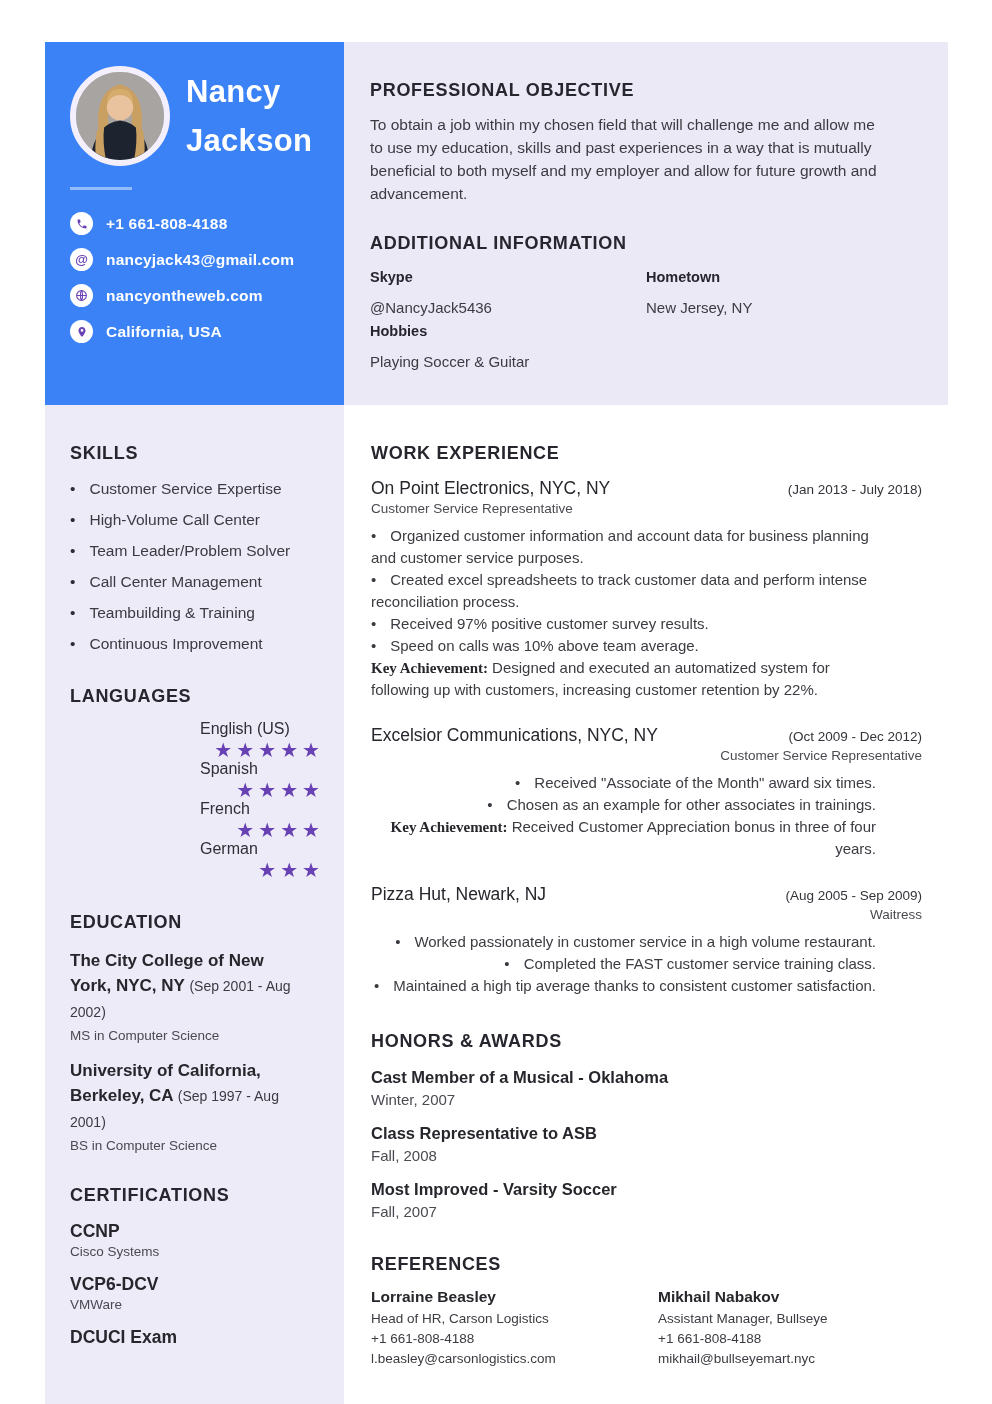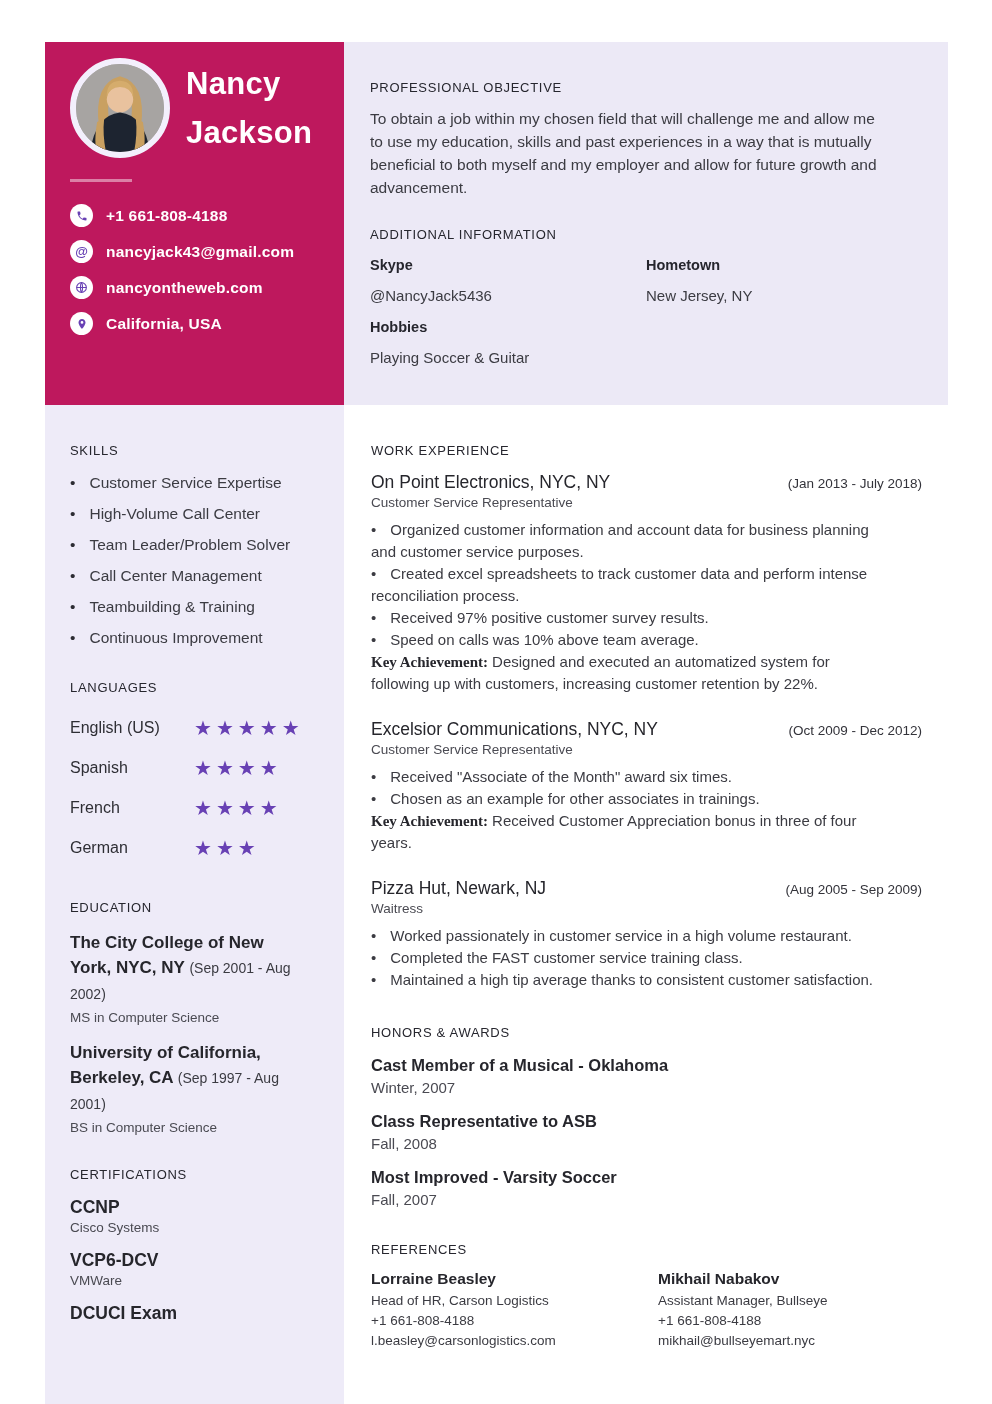--- a/index.html
+++ b/index.html
@@ -2,78 +2,78 @@
 <html><head>
 <meta charset="utf-8">
 <style>
   * { margin:0; padding:0; box-sizing:border-box; }
   html,body { width:992px; height:1404px; background:#ffffff; overflow:hidden;
     font-family:"Liberation Sans", sans-serif; }
   .resume { position:absolute; left:45px; top:42px; width:903px; }
 
   
   .header { display:flex; height:363px; }
-  .header-left { width:299px; min-width:299px; background:#be185d; color:#fff;
-    padding:16px 16px 0 25px; }
+  .header-left { width:299px; min-width:299px; background:#3b82f6; color:#fff;
+    padding:24px 16px 0 25px; }
   .header-right { flex:1; background:#ece9f6; padding:38px 26px 0 26px; }
 
   .profile { display:flex; align-items:center; gap:16px; }
   .photo { width:100px; height:100px; border-radius:50%; border:6px solid #f3effc;
     overflow:hidden; flex-shrink:0; background:#a7a4a2; }
   .photo svg { display:block; }
   .name { font-size:31px; font-weight:800; line-height:49px; letter-spacing:.3px; }
 
   .name-divider { width:62px; height:3px; background:rgba(255,255,255,.45);
     margin:21px 0 22px 0; }
 
   .contact-row { display:flex; align-items:center; gap:13px; margin-bottom:13px;
     cursor:pointer; }
   .cicon { width:23px; height:23px; border-radius:50%; background:#fff; color:#6841b4;
     display:flex; align-items:center; justify-content:center; flex-shrink:0;
     font-weight:bold; font-size:13px; }
   .contact-text { font-size:15.5px; font-weight:600; letter-spacing:.2px; }
 
-  .sec-title { font-size:13px; font-weight:400; letter-spacing:.7px; color:#26262e; }
+  .sec-title { font-size:18px; font-weight:700; letter-spacing:.7px; color:#26262e; }
 
   .objective-text { font-size:15.5px; line-height:23px; color:#3b3b42;
     margin-top:12px; max-width:515px; }
   .addl { margin-top:28px; }
-  .addl-grid { display:grid; grid-template-columns:276px 1fr; row-gap:15px;
+  .addl-grid { display:grid; grid-template-columns:276px 1fr; row-gap:7px;
     margin-top:15px; }
   .addl-label { font-weight:700; font-size:14.5px; color:#26262e; }
   .addl-value { font-size:15px; color:#3b3b42; margin-top:14px; }
 
   
   .bodyrow { display:flex; min-height:999px; }
   .sidebar { width:299px; min-width:299px; background:#eeebf8; padding:38px 20px 0 25px; }
   .main { flex:1; background:#ffffff; padding:38px 26px 0 27px; }
 
   .skill-list { margin-top:15px; }
   .skill-item { display:flex; gap:14px; font-size:15.5px; color:#3b3b42;
     line-height:20px; margin-bottom:11px; }
   .skill-item .blt { color:#2c2c33; }
 
   .section-gap { margin-top:32px; }
   .lang-rows { margin-top:13px; }
-  .lang-row { display:flex; align-items:center; height:40px; }
+  .lang-row { display:flex; align-items:flex-end; height:40px;flex-direction:column; }
   .lang-name { width:124px; font-size:16px; color:#2e2e34; }
   .stars { color:#6841b4; font-size:20px; letter-spacing:4px; }
 
   .edu-item { margin-top:15px; }
   .edu-title { font-size:17px; font-weight:700; color:#26262c; line-height:25px;
     max-width:237px; }
   .edu-date { font-size:14px; font-weight:400; color:#3b3b42; }
   .edu-degree { font-size:13.5px; color:#4a4a52; margin-top:3px; }
 
   .cert-item { margin-top:15px; }
   .cert-name { font-size:17.5px; font-weight:700; color:#26262c; }
   .cert-org { font-size:13.5px; color:#4a4a52; margin-top:2px; }
 
   .job { margin-top:14px; }
-  .job + .job { margin-top:24px; }
+  .job + .job { margin-top:24px;text-align:right; }
   .job-head { display:flex; justify-content:space-between; align-items:baseline; }
   .job-company { font-size:17.5px; font-weight:400; color:#26262c; }
   .job-date { font-size:13.5px; color:#33333a; white-space:nowrap; }
   .job-role { font-size:13.5px; color:#4a4a52; margin-top:2px; }
   .job-bullets { margin-top:9px; font-size:15px; line-height:22px; color:#3b3b42;
     max-width:505px; }
   .blt-in { margin-right:14px; }
   .ka-label { font-weight:700; color:#26262c; margin-right:4px;font-family:Liberation Serif, serif; }
 
   .honor-item { margin-top:16px; }

